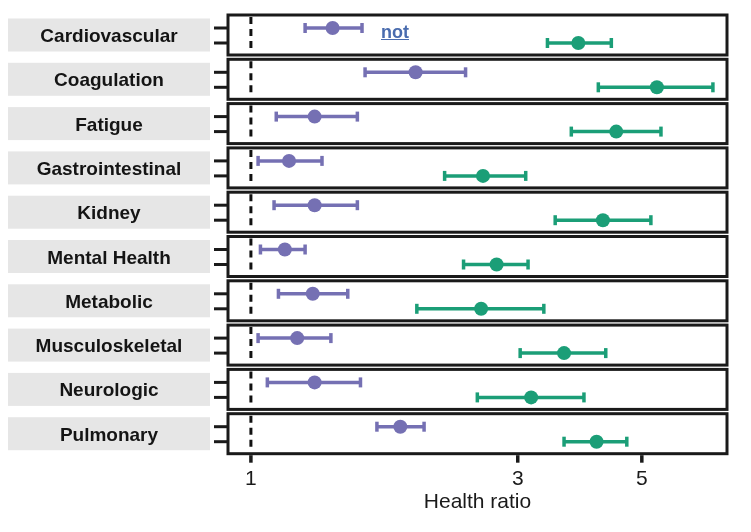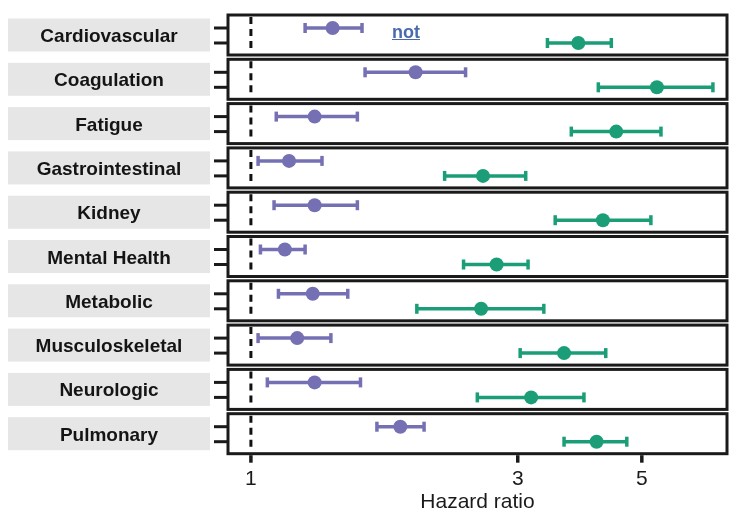--- a/index.html
+++ b/index.html
@@ -21,21 +21,21 @@
     font-family: "Liberation Sans", "DejaVu Sans", sans-serif;
     font-size: 21px;
     font-weight: normal;
   }
   .annot {
     position: absolute;
     font-size: 18px;
     font-weight: bold;
     white-space: nowrap;
   }
-  .annot-not  { left: 392px; top: 22px; text-decoration: underline; }
+  .annot-not  { left: 381px; top: 22px; text-decoration: underline; }
   .annot-hosp { left: 557px; top: 20px; }
   .xlabel {
     position: absolute;
     left: 228px;
     width: 499px;
     top: 489px;
     text-align: center;
     font-size: 21px;
     color: #1a1a1a;
   }
@@ -186,14 +186,14 @@
       <circle cx="596.5699348493715" cy="441.7" r="7" fill="#1b9e77"></circle>
       <rect x="228" y="413.7" width="499" height="40" fill="none" stroke="#1a1a1a" stroke-width="3"></rect>
       <line x1="250.9073714472846" x2="250.9073714472846" y1="455.2" y2="462.7" stroke="#1a1a1a" stroke-width="3.5"></line>
       <text x="250.9073714472846" y="484.7" text-anchor="middle" fill="#1a1a1a" class="axistext">1</text>
       <line x1="517.752228404825" x2="517.752228404825" y1="455.2" y2="462.7" stroke="#1a1a1a" stroke-width="3.5"></line>
       <text x="517.752228404825" y="484.7" text-anchor="middle" fill="#1a1a1a" class="axistext">3</text>
       <line x1="641.8280210298444" x2="641.8280210298444" y1="455.2" y2="462.7" stroke="#1a1a1a" stroke-width="3.5"></line>
       <text x="641.8280210298444" y="484.7" text-anchor="middle" fill="#1a1a1a" class="axistext">5</text>
     </svg>
   <div class="annot annot-not" style="color: rgb(74, 108, 174);">not</div>
-  <div class="xlabel">Hazard ratio</div>
+  <div class="xlabel">Health ratio</div>
 </div>
 
 </body></html>

